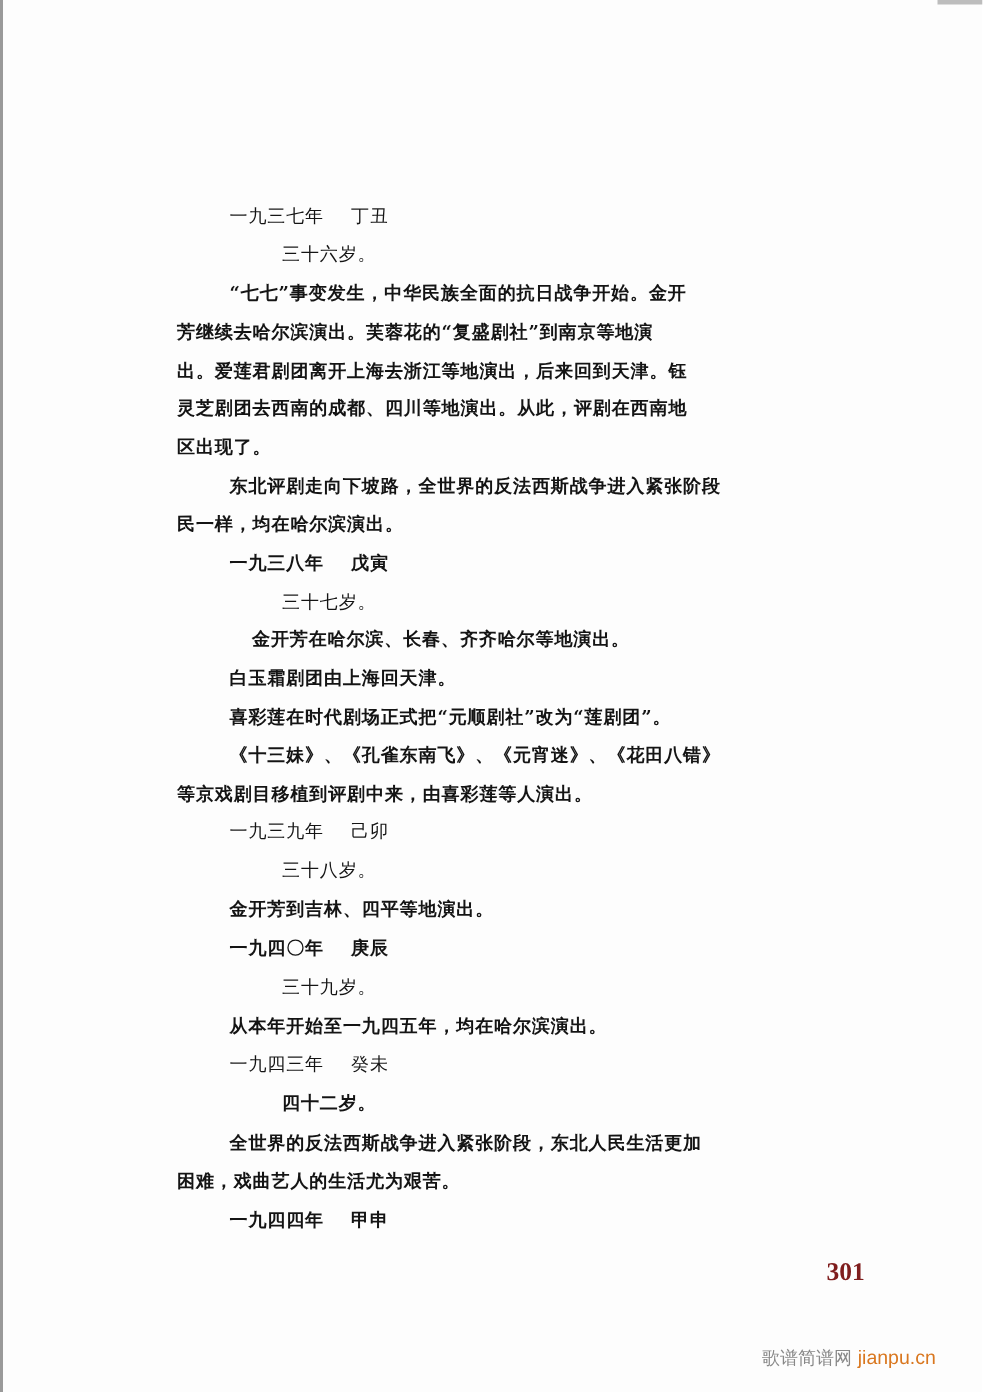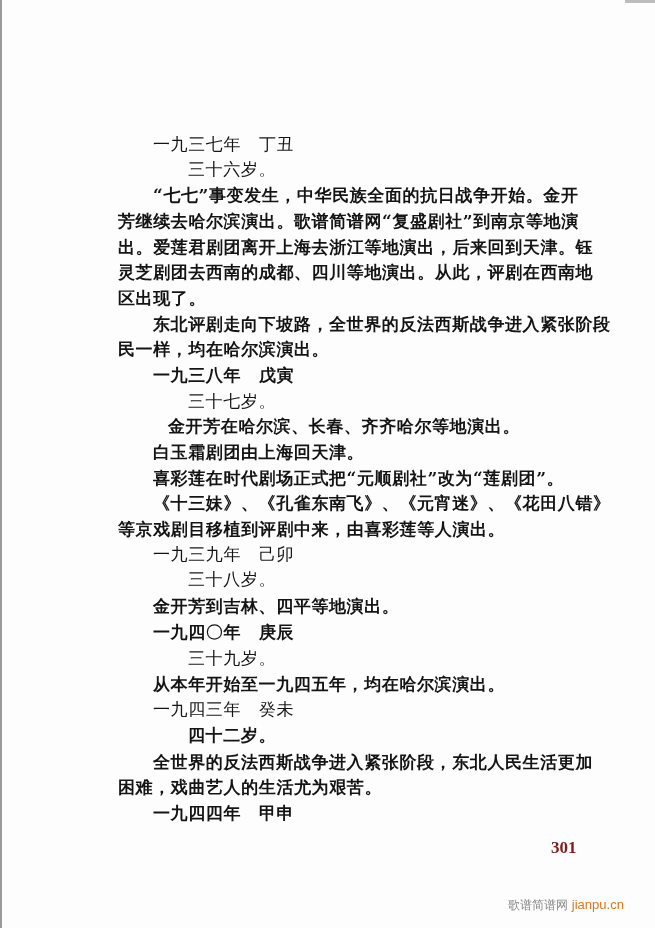--- a/index.html
+++ b/index.html
@@ -17,21 +17,21 @@
       background: #fdfdfd;
       border-left: 2px solid #9a9a9a;
       box-sizing: border-box;
       font-family: "DejaVu Serif", "Liberation Serif", serif;
       color: #141414;
     }
     .line {
       position: absolute;
       left: 0;
       white-space: nowrap;
-      font-size: 17px;
+      font-size: 12px;
       line-height: 20px;
       letter-spacing: 0.6px;
     }
     .bold { font-weight: bold; }
     .gap { display: inline-block; width: 18px; }
     .page-number {
       position: absolute;
       left: 549px;
       top: 838px;
       font-family: "Liberation Serif", "DejaVu Serif", serif;
@@ -65,21 +65,21 @@
 </head>
 <body>
 
 <div class="page">
   <div class="corner-mark"></div>
 
   <div id="text-body">
       <div class="line" style="left: 151px; top: 134px;"><span>一九三七年</span><span class="gap"></span><span>丁丑</span></div>
       <div class="line" style="left: 186px; top: 159px;"><span>三十六岁。</span></div>
       <div class="line bold" style="left: 151px; top: 185px;"><span>“七七”事变发生，中华民族全面的抗日战争开始。金开</span></div>
-      <div class="line bold" style="left: 116px; top: 211px;"><span>芳继续去哈尔滨演出。歌谱简谱网“复盛剧社”到南京等地演</span></div>
+      <div class="line bold" style="left: 116px; top: 211px;"><span>芳继续去哈尔滨演出。芙蓉花的“复盛剧社”到南京等地演</span></div>
       <div class="line bold" style="left: 116px; top: 237px;"><span>出。爱莲君剧团离开上海去浙江等地演出，后来回到天津。钰</span></div>
       <div class="line bold" style="left: 116px; top: 262px;"><span>灵芝剧团去西南的成都、四川等地演出。从此，评剧在西南地</span></div>
       <div class="line bold" style="left: 116px; top: 288px;"><span>区出现了。</span></div>
       <div class="line bold" style="left: 151px; top: 314px;"><span>东北评剧走向下坡路，全世界的反法西斯战争进入紧张阶段</span></div>
       <div class="line bold" style="left: 116px; top: 339px;"><span>民一样，均在哈尔滨演出。</span></div>
       <div class="line bold" style="left: 151px; top: 365px;"><span>一九三八年</span><span class="gap"></span><span>戊寅</span></div>
       <div class="line" style="left: 186px; top: 391px;"><span>三十七岁。</span></div>
       <div class="line bold" style="left: 166px; top: 416px;"><span>金开芳在哈尔滨、长春、齐齐哈尔等地演出。</span></div>
       <div class="line bold" style="left: 151px; top: 442px;"><span>白玉霜剧团由上海回天津。</span></div>
       <div class="line bold" style="left: 151px; top: 468px;"><span>喜彩莲在时代剧场正式把“元顺剧社”改为“莲剧团”。</span></div>

